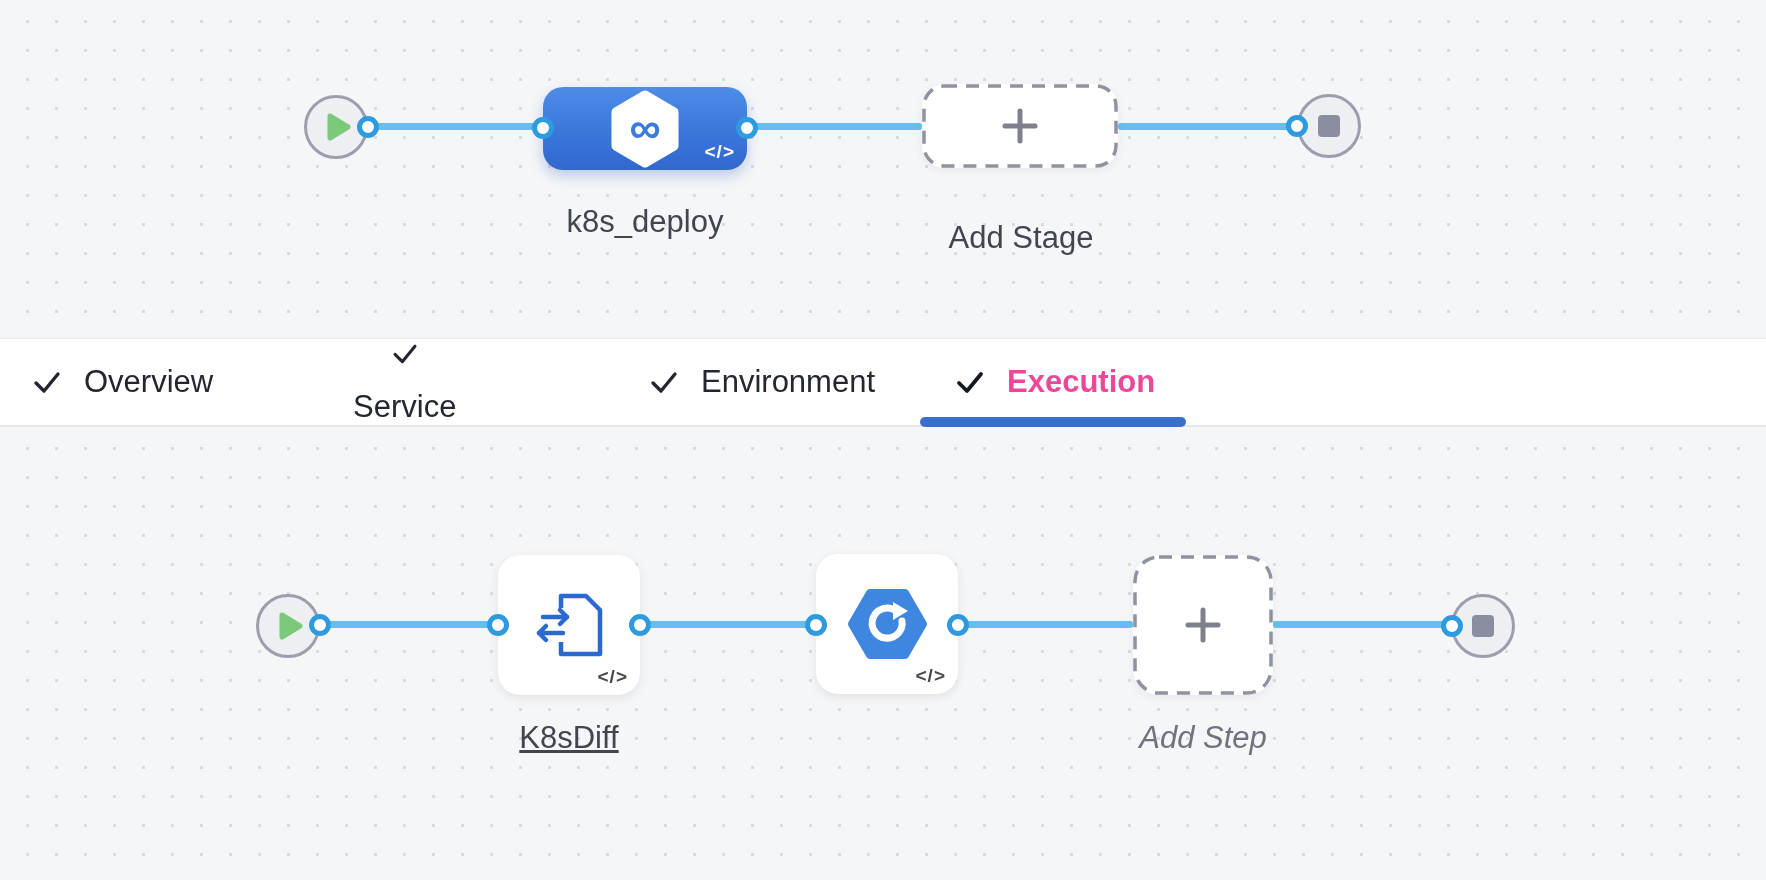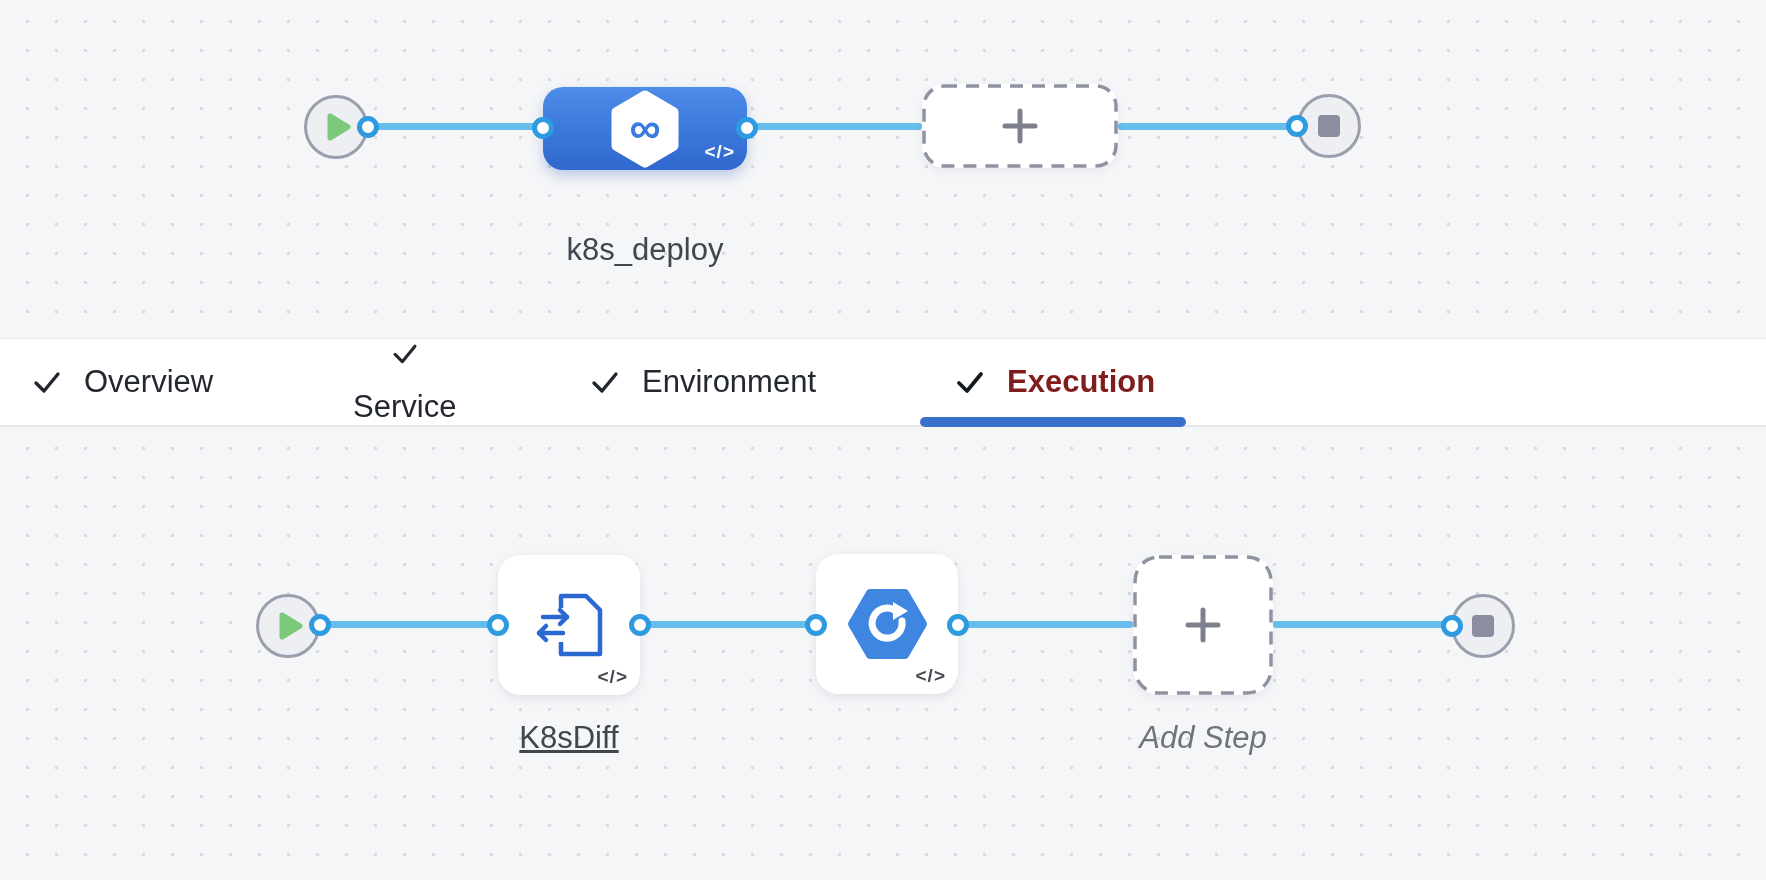--- a/index.html
+++ b/index.html
@@ -13,21 +13,21 @@
     background-image:radial-gradient(circle,#D9DBE2 1.8px, transparent 2px);
     background-size:29px 29px; background-position:13px 7px; }
   #canvas-top { top:0; height:338px; }
   #canvas-bottom { top:427px; height:453px; }
 
   
   .tabbar { position:absolute; top:338px; left:0; width:1766px; height:89px;
     background:#FFFFFF; border-top:1px solid #E9EBEF; border-bottom:2px solid #E5E7EB; }
   .tab { position:absolute; top:0; height:100%; display:flex; align-items:center; gap:21px; cursor:pointer; }
   .tab-label { font-size:31px; color:#23272F; white-space:nowrap; }
-  .tab.active .tab-label { font-weight:bold; color:#7f1d1d; }
+  .tab.active .tab-label { font-weight:bold; color:#ec4899; }
   .check-icon { width:32px; height:32px; display:block; }
   .tab-underline { position:absolute; left:920px; bottom:-2px; width:266px; height:10px;
     background:#3A6FCB; border-radius:6px; }
 
   
   .edge { position:absolute; height:7px; background:#67BEEC; border-radius:3px; z-index:1; }
   .port { position:absolute; width:22px; height:22px; border-radius:50%;
     background:#FFFFFF; border:5px solid #2E9BE0; z-index:4; }
   .terminal { position:absolute; width:64px; height:64px; border-radius:50%;
     background:#EEEFF3; border:3px solid #9C9EAE; z-index:2;
@@ -95,40 +95,41 @@
       <svg class="plus-icon" width="40" height="40" viewBox="0 0 40 40">
         <path d="M20 5 V35 M5 20 H35" stroke="#7E818D" stroke-width="5" stroke-linecap="round" fill="none"></path>
       </svg>
     </div>
 
     <div class="terminal" style="left:1297px; top:94px;">
       <div class="stop-square"></div>
     </div>
     <div class="port" style="left:1286px; top:115px;"></div>
 
-    <div class="node-label" style="left:545px; top:228px; width:200px;">k8s_deploy</div>
+    <div class="node-label" style="left:545px; top:200px; width:200px;">k8s_deploy</div>
+    <div class="node-label" style="left:923px; top:216px; width:196px;">Add Stage</div>
   </div>
 
   <div class="tabbar">
 
     <div class="tab" style="left:31px;">
       <svg class="check-icon" viewBox="0 0 32 32">
           <path d="M5 17 L13 25 L27 8" fill="none" stroke="#22262E" stroke-width="3.4" stroke-linecap="round" stroke-linejoin="round"></path>
         </svg>
       <span class="tab-label">Overview</span>
     </div>
 
     <div class="tab" style="left:353px;flex-direction:column;">
       <svg class="check-icon" viewBox="0 0 32 32">
           <path d="M5 17 L13 25 L27 8" fill="none" stroke="#22262E" stroke-width="3.4" stroke-linecap="round" stroke-linejoin="round"></path>
         </svg>
       <span class="tab-label">Service</span>
     </div>
 
-    <div class="tab" style="left:589px;text-align:center;">
+    <div class="tab" style="left:648px;text-align:center;">
       <svg class="check-icon" viewBox="0 0 32 32">
           <path d="M5 17 L13 25 L27 8" fill="none" stroke="#22262E" stroke-width="3.4" stroke-linecap="round" stroke-linejoin="round"></path>
         </svg>
       <span class="tab-label">Environment</span>
     </div>
 
     <div class="tab active" style="left:954px;">
       <svg class="check-icon" viewBox="0 0 32 32">
           <path d="M5 17 L13 25 L27 8" fill="none" stroke="#14181F" stroke-width="3.8" stroke-linecap="round" stroke-linejoin="round"></path>
         </svg>

